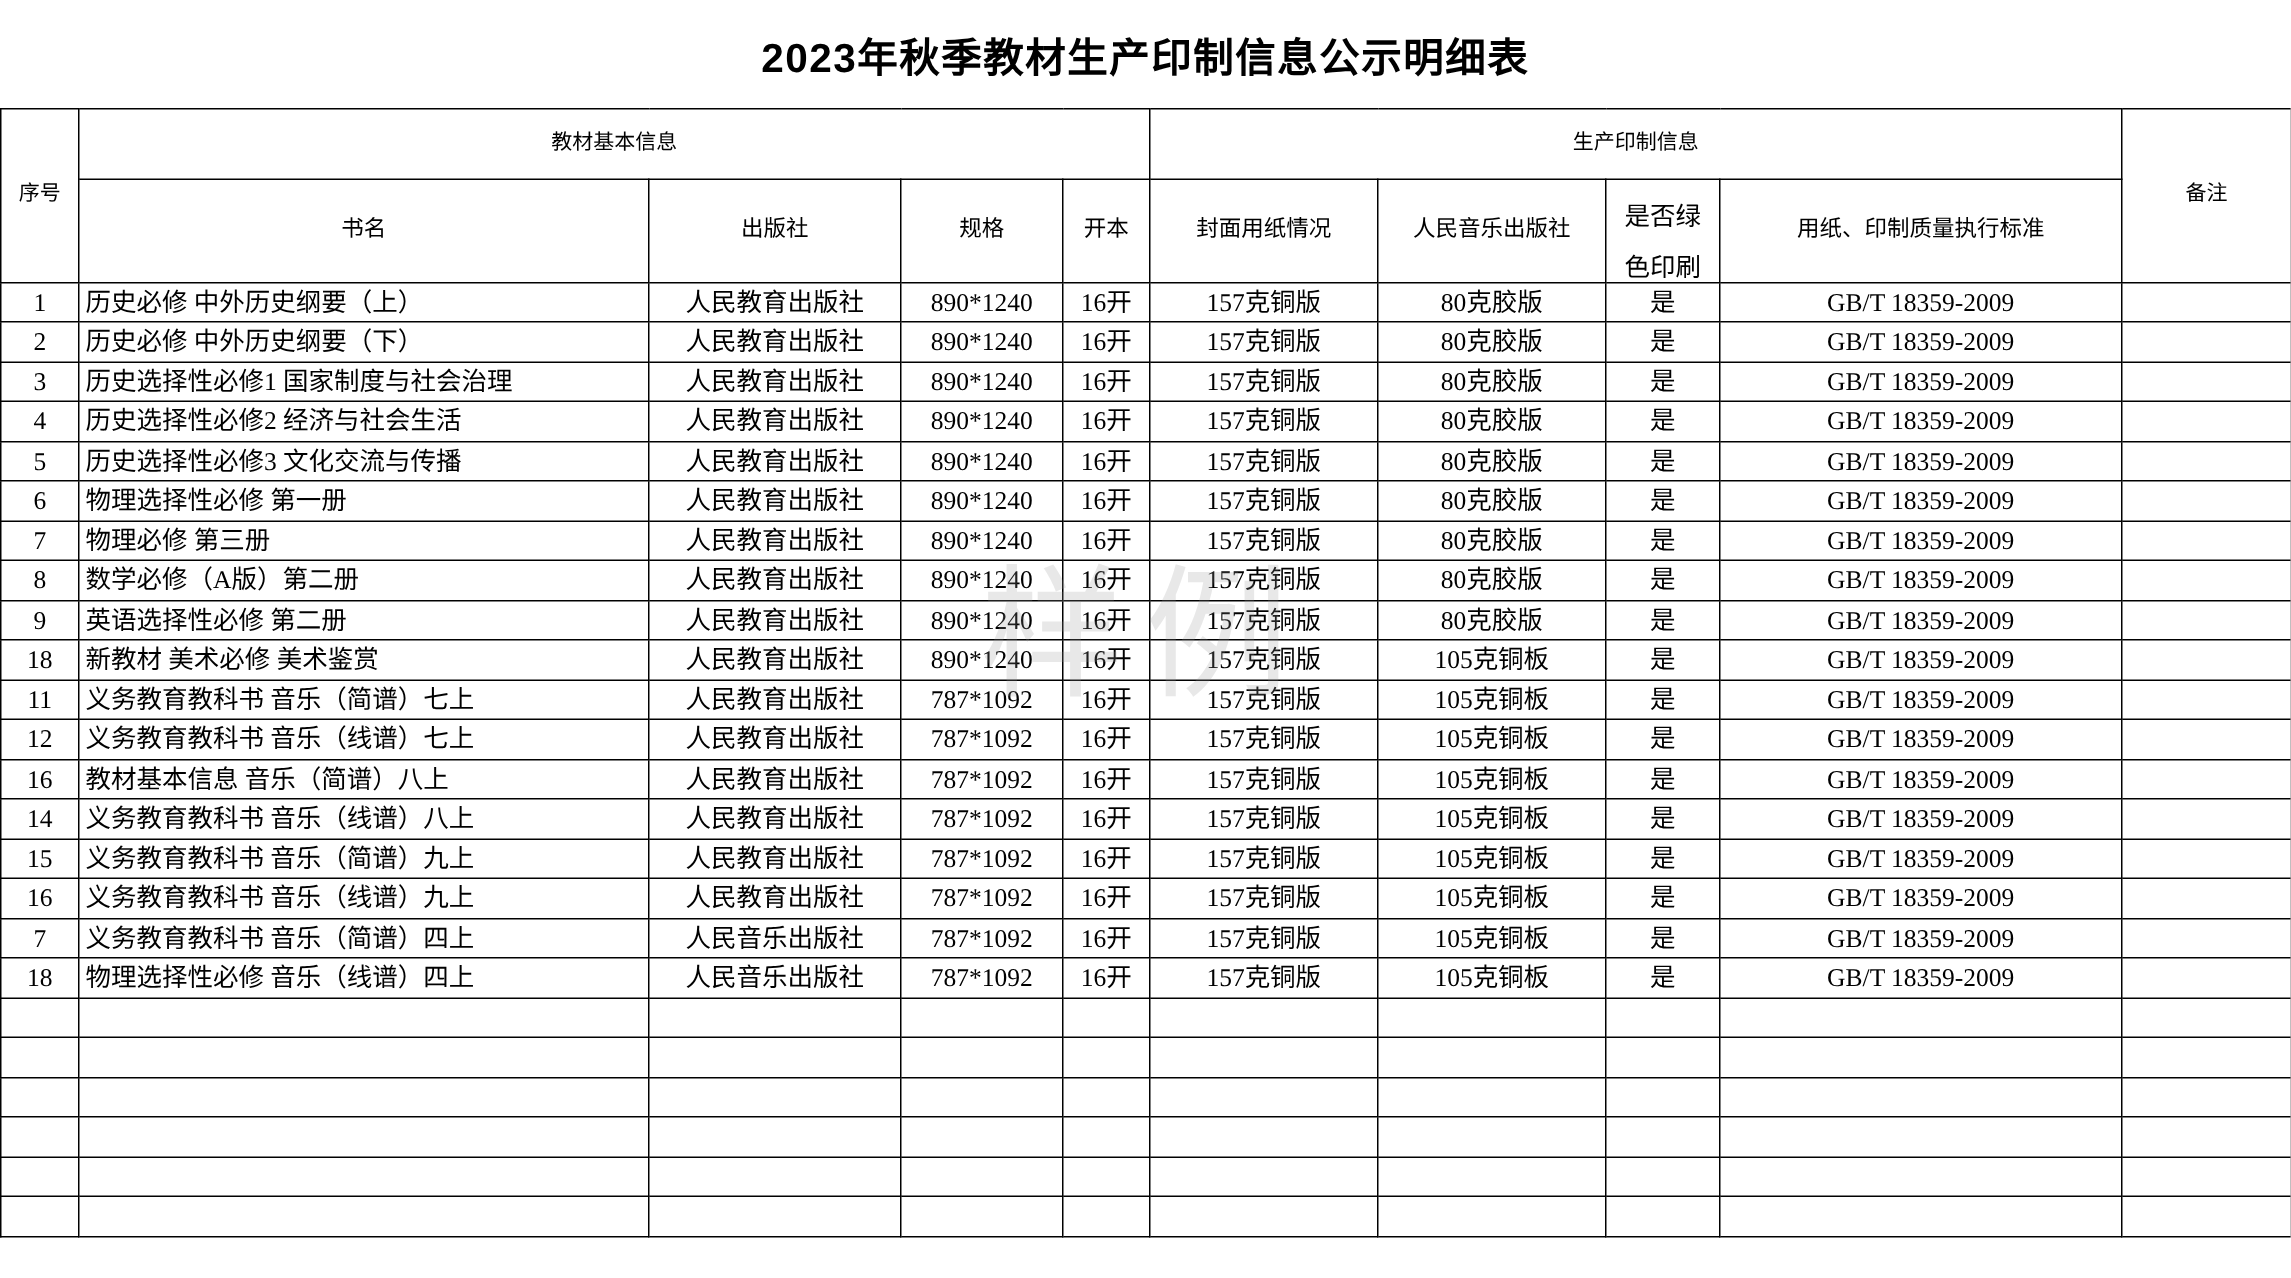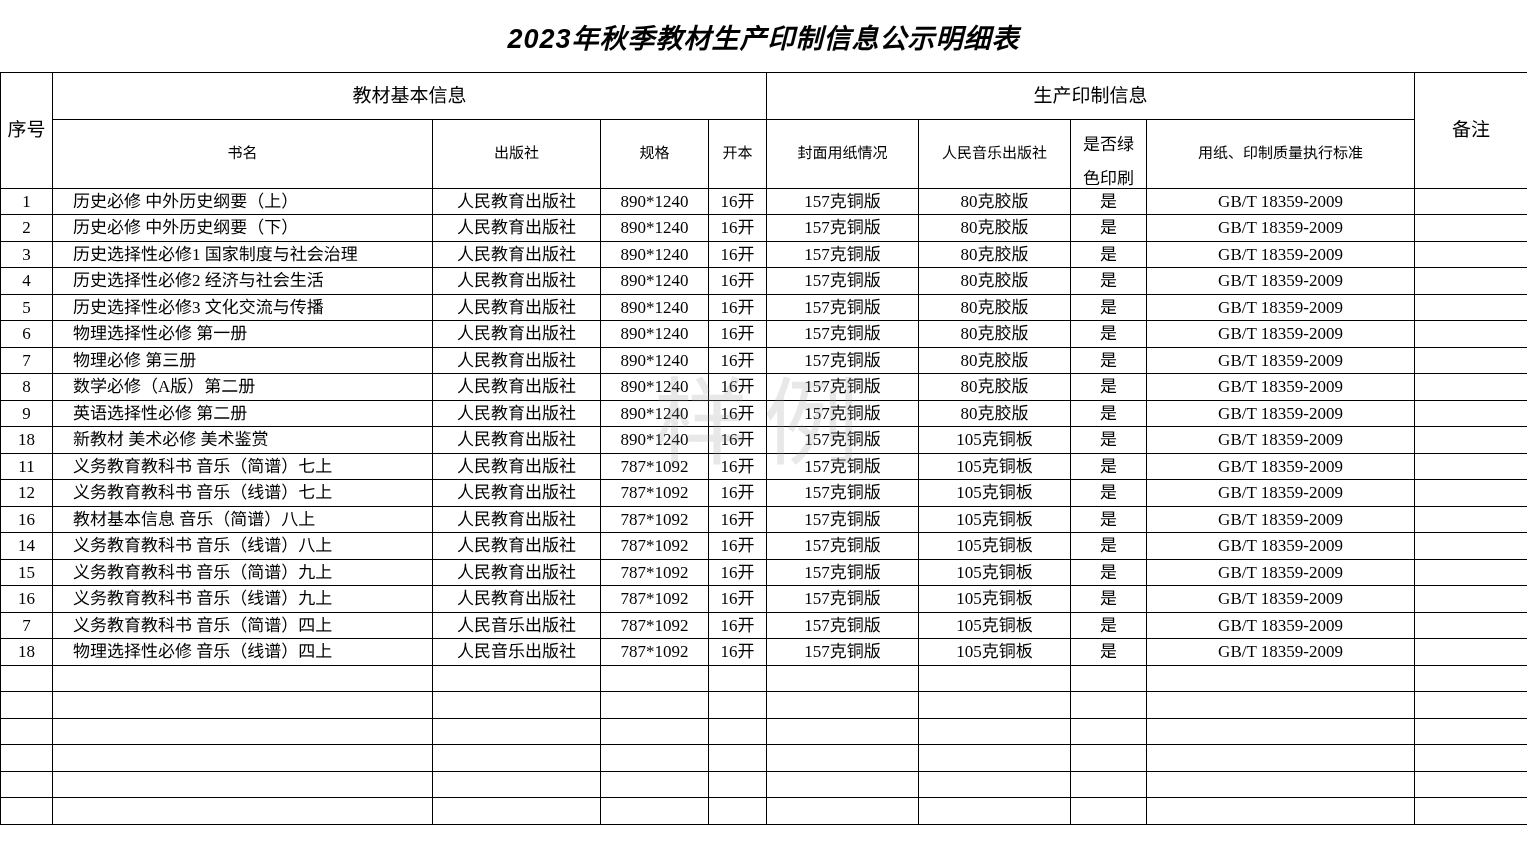--- a/index.html
+++ b/index.html
@@ -23,21 +23,20 @@
   #title {
     height: 72px;
     display: flex;
     align-items: center;
     justify-content: center;
     font-family: "Liberation Sans", "DejaVu Sans", sans-serif;
     font-size: 27px;
     font-weight: bold;
     letter-spacing: 1px;
     color: #000;
-    font-style: italic;
   }
   table {
     border-collapse: collapse;
     table-layout: fixed;
     width: 1527px;
     font-size: 17px;
   }
   td, th {
     border: 1px solid #000000;
     padding: 0 2px;
@@ -53,25 +52,25 @@
   col.c-name    { width: 380px; }
   col.c-pub     { width: 168px; }
   col.c-spec    { width: 108px; }
   col.c-open    { width: 58px; }
   col.c-cover   { width: 152px; }
   col.c-body    { width: 152px; }
   col.c-green   { width: 76px; }
   col.c-std     { width: 268px; }
   col.c-remark  { width: 113px; }
 
-  .grp-head { height: 46px; font-size: 19px; }
+  .grp-head { height: 46px; font-size: 14px; }
   .sub-head { height: 48px; font-size: 15px; }
   .sub-head.small { font-size: 17px; }
   .rowcell { height: 25.5px; font-size: 17px; }
-  .name-cell { text-align: left; padding-left: 20px; }
+  .name-cell { text-align: left; padding-left: 4px; }
   .idx-cell { text-align: center; }
   .empty-row td { height: 25.5px; }
   .two-line { line-height: 1.05; font-size: 17px; margin-top: 16px; }
 
   
   #watermark {
     position: absolute;
     left: 50%;
     top: 415px;
     transform: translate(-50%, -50%);

